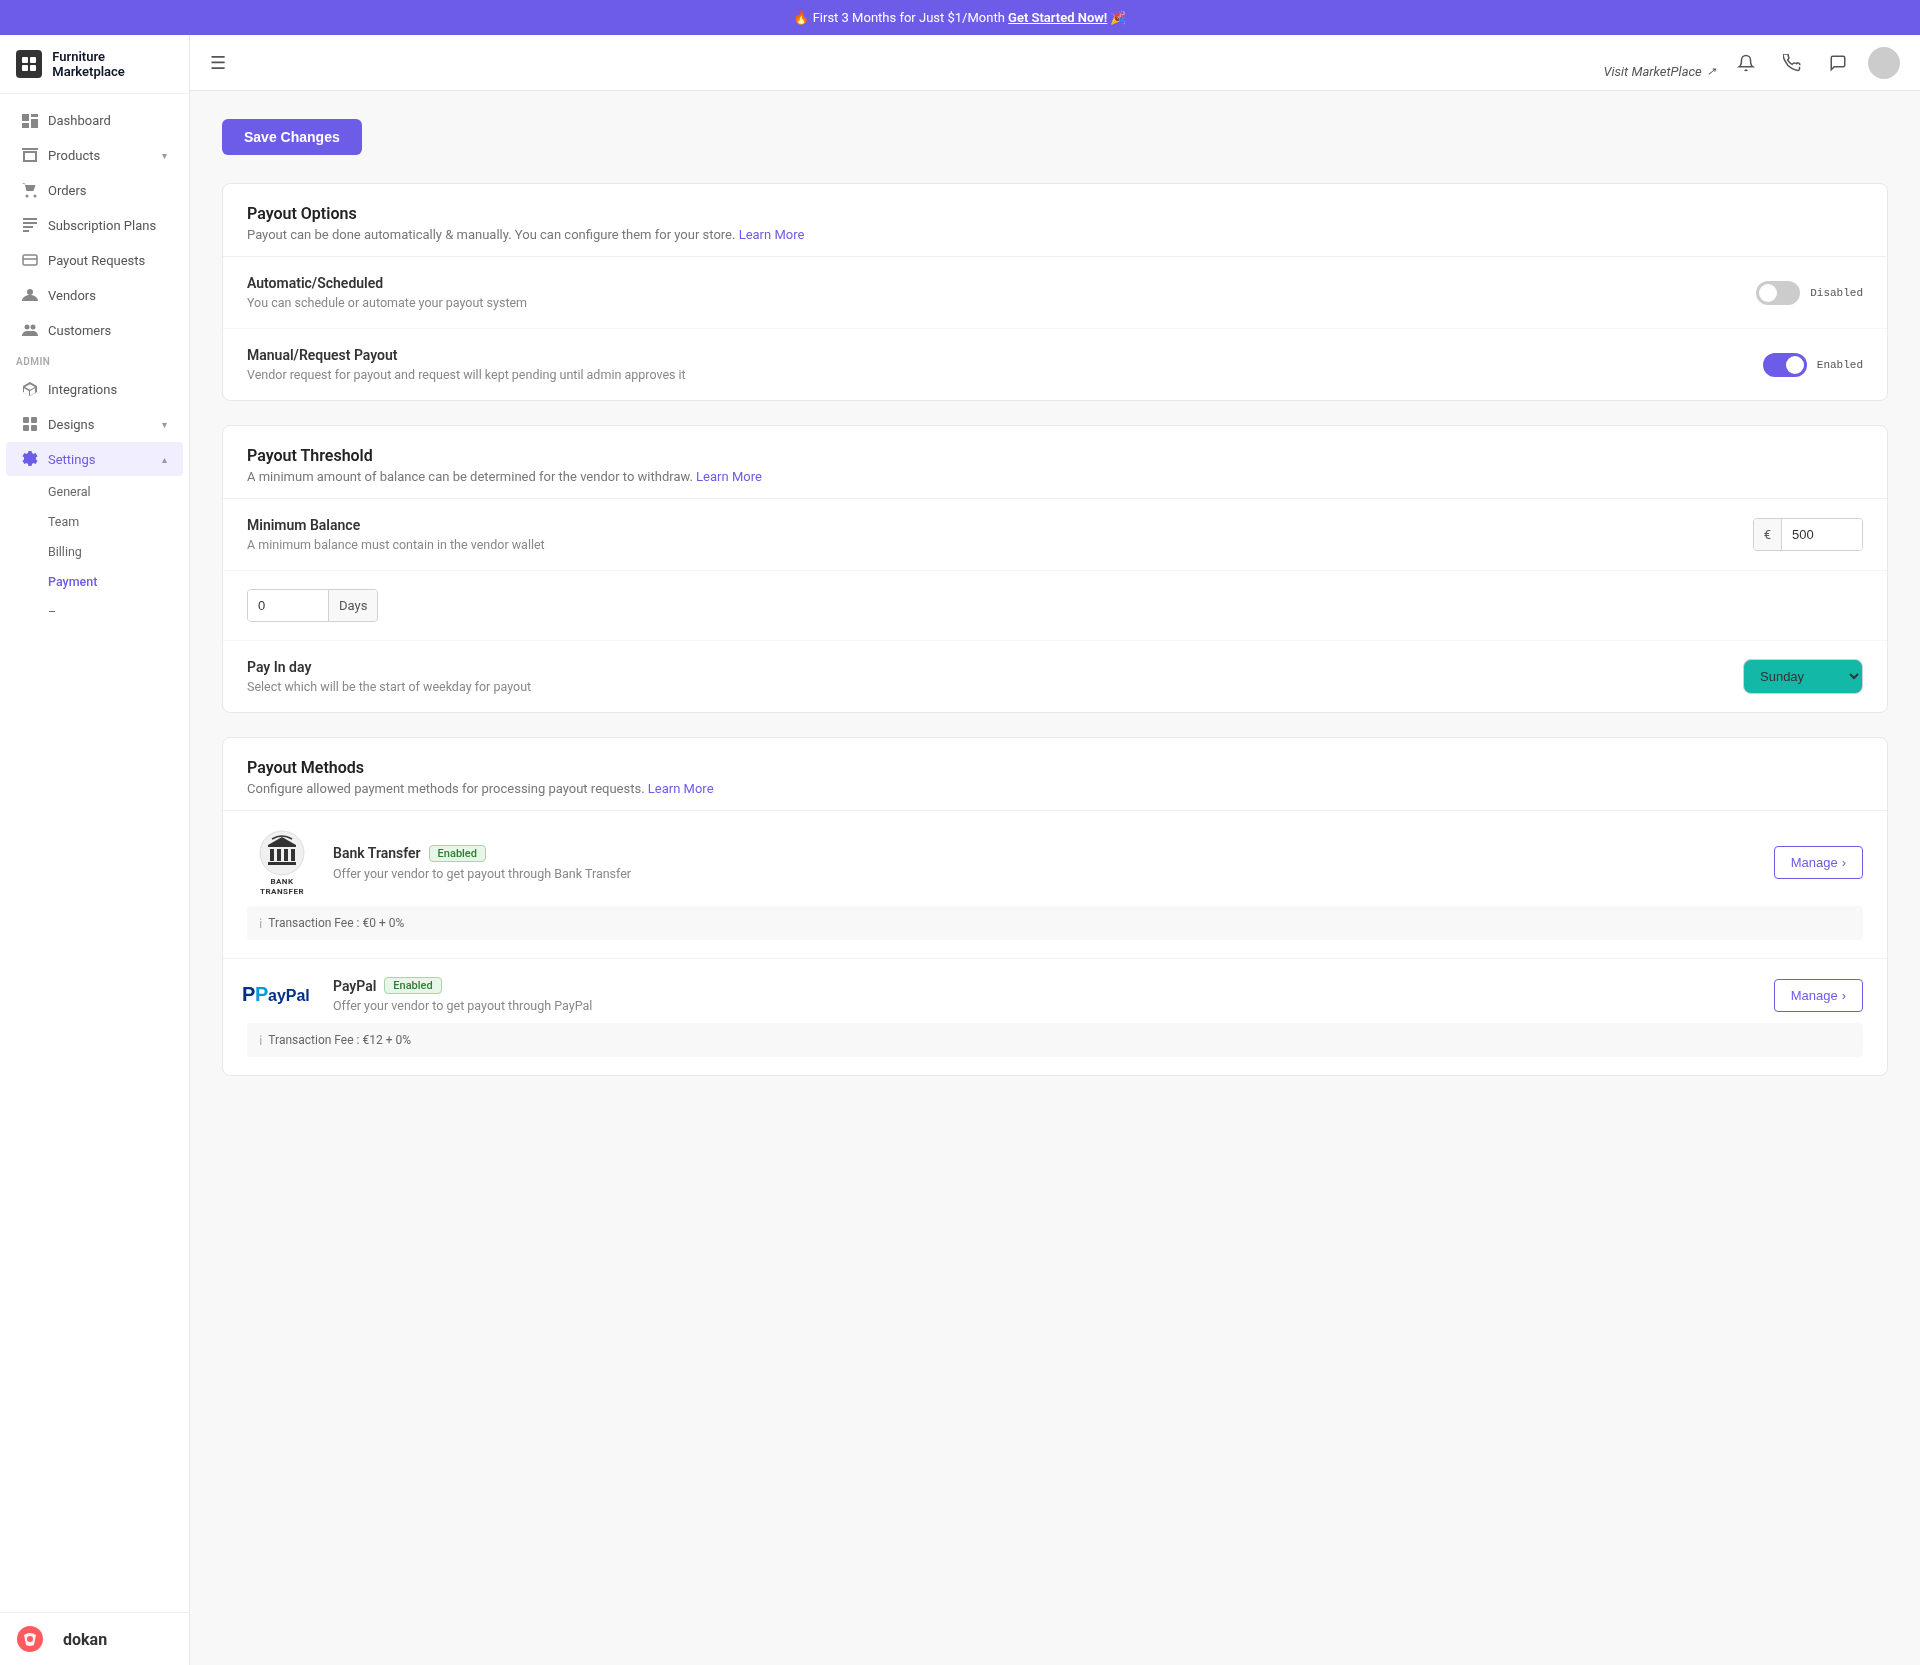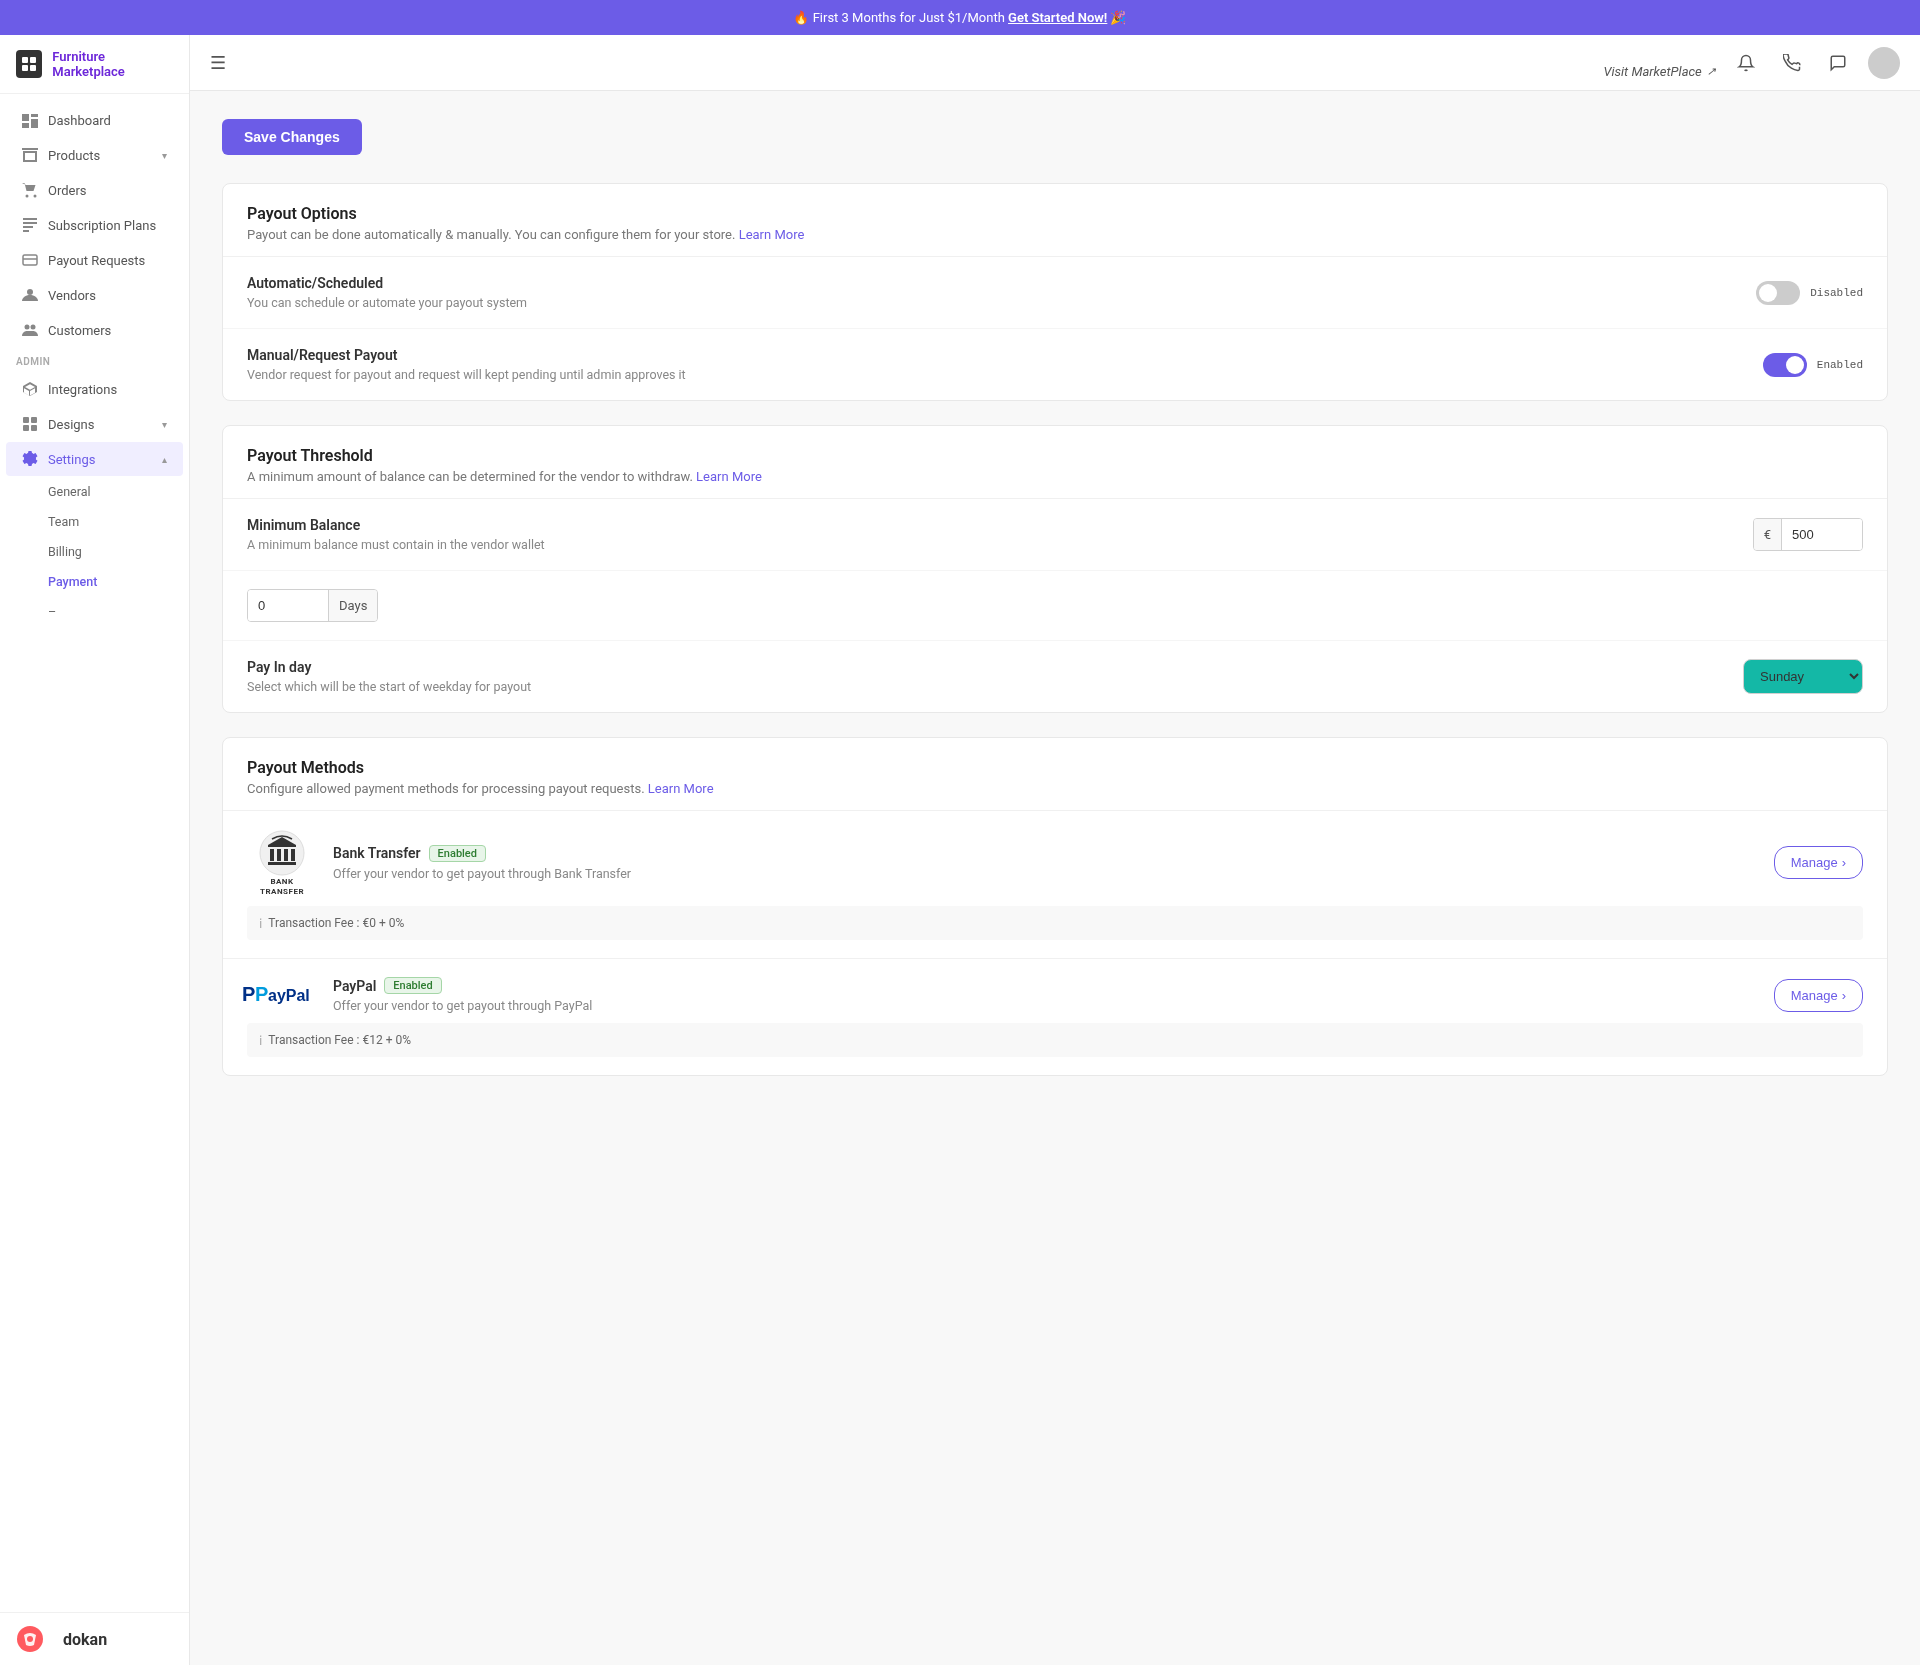--- a/index.html
+++ b/index.html
@@ -40,21 +40,21 @@
       width: 28px;
       height: 28px;
       background: #333;
       border-radius: 4px;
       display: flex;
       align-items: center;
       justify-content: center;
       color: white;
       font-size: 10px;
     }
-    .sidebar-logo-text { font-size: 13px; font-weight: 600; color: #6d28d9; }
+    .sidebar-logo-text { font-size: 13px; font-weight: 600; color: #0f172a; }
 
     .sidebar-nav { padding: 8px 0; flex: 1; }
     .nav-item {
       display: flex;
       align-items: center;
       gap: 10px;
       padding: 9px 16px;
       font-size: 13px;
       color: #555;
       cursor: pointer;
@@ -303,21 +303,21 @@
     }
     .method-desc { font-size: 12.5px; color: #888; }
     .btn-manage {
       display: flex;
       align-items: center;
       gap: 4px;
       border: 1px solid #6c5ce7;
       color: #6c5ce7;
       background: #fff;
       padding: 8px 16px;
-      border-radius: 14px;
+      border-radius: 4px;
       font-size: 13px;
       font-weight: 500;
       cursor: pointer;
     }
     .method-fee {
       background: #f8f8f8;
       border-radius: 4px;
       padding: 8px 12px;
       font-size: 12px;
       color: #666;

